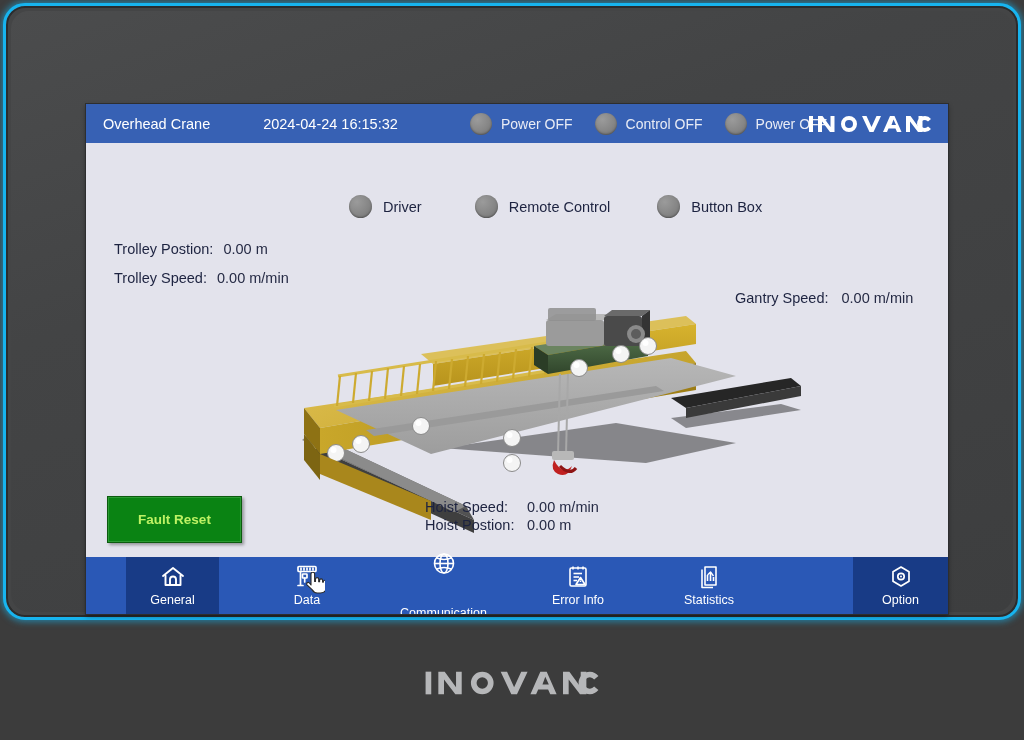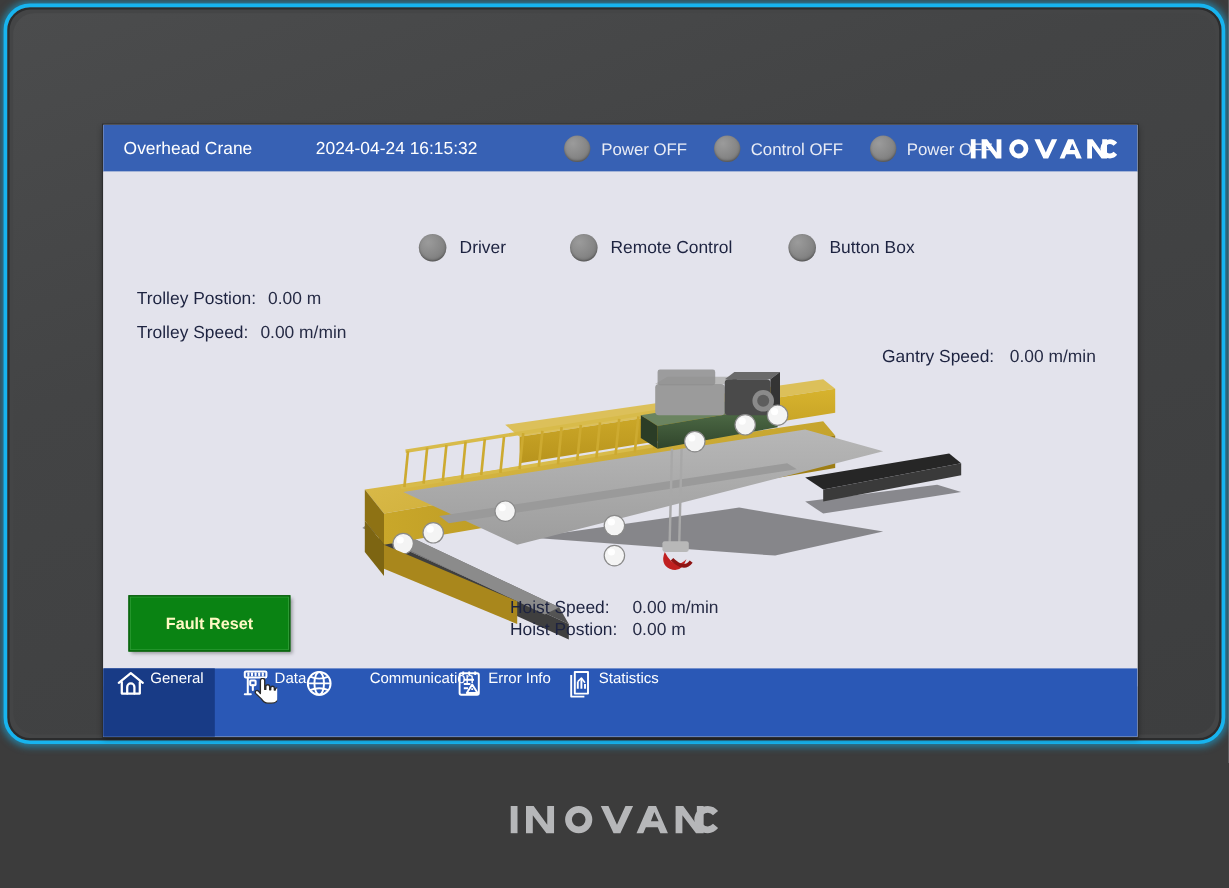--- a/index.html
+++ b/index.html
@@ -69,41 +69,42 @@
   .status-item .s-label{margin-left:11px;font-size:14.5px;color:#1d2340;white-space:nowrap;}
 
   .readout{position:absolute;font-size:14.5px;color:#1d2340;white-space:nowrap;}
   .readout .rv{color:#262b45;}
 
   #fault-reset-button{
     position:absolute;left:21px;top:353px;width:133px;height:45px;
     background:#0a8313;
     border:1px solid #0b5b0e;
     box-shadow:2px 2px 3px rgba(0,0,0,.35), inset 0 0 0 1px #2b9a33;
-    color:#fef9c3;font-size:13.5px;font-weight:bold;
+    color:#bef264;font-size:13.5px;font-weight:bold;
     display:flex;align-items:center;justify-content:center;
     cursor:pointer;
   }
 
   
   #crane-illustration{
     position:absolute;left:130px;top:115px;width:620px;height:310px;
     pointer-events:none;
   }
 
   
   #nav-bar{
     position:absolute;left:0;bottom:0;width:100%;height:57px;
     background:#2a58b6;
     display:flex;align-items:stretch;
   }
   .nav-item{
-    width:93px;display:flex;flex-direction:row;
+    width:93px;display:flex;flex-direction:column;align-items:center;
     justify-content:center;gap:2px;color:#ffffff;cursor:pointer;
     position:relative;
+    margin-left:40px;
   }
   .nav-item.wide{width:96px;}
   .nav-item.comm{width:97px;gap:28px;}
   .nav-item.stats{width:90px;}
   .nav-item.err{width:92px;}
   .nav-item.active{background:#183b86;}
   .nav-label{font-size:12.5px;line-height:1;margin-top:2px;}
   .nav-icon{width:28px;height:26px;display:block;position:relative;}
   .nav-spacer{flex:1;}
   #nav-option{width:95px;}
@@ -398,20 +399,30 @@
               <path d="M7 5.5 v18 h11"></path>
               <path d="M12.5 17 V11 M15.5 17 V8.5 M18.5 17 V13"></path>
               <path d="M12.5 11 L15.5 8 L18.5 12" stroke-width="1.3"></path>
             </svg>
           </span>
           <span class="nav-label">Statistics</span>
         </div>
 
         <div class="nav-spacer"></div>
 
+        <div class="nav-item active" id="nav-option">
+          <span class="nav-icon">
+            <svg width="28" height="26" viewBox="0 0 28 26" fill="none" stroke="#ffffff" stroke-width="1.7" stroke-linejoin="round">
+              <path d="M14 3 L22 7.7 V17.3 L14 22 L6 17.3 V7.7 Z"></path>
+              <circle cx="14" cy="12.5" r="3.2"></circle>
+              <circle cx="14" cy="12.5" r="1" fill="#ffffff" stroke="none"></circle>
+            </svg>
+          </span>
+          <span class="nav-label">Option</span>
+        </div>
       </div>
     </div>
 
     <div id="brand-footer">
       <svg width="180" height="34" viewBox="0 0 248 48">
         <g fill="#b6b7b9">
           <rect x="2" y="8" width="8" height="32"></rect>
           <path d="M20 40 V8 h9 l16 22 V8 h8 v32 h-9 L28 19 v21 z"></path>
           <path d="M82 8 a16 16 0 0 1 0 32 a16 16 0 0 1 0 -32 z m0 8 a8 8 0 0 0 0 16 a8 8 0 0 0 0 -16 z"></path>
           <path d="M108 8 h9 l10 22 L137 8 h9 l-15 32 h-8 z"></path>

